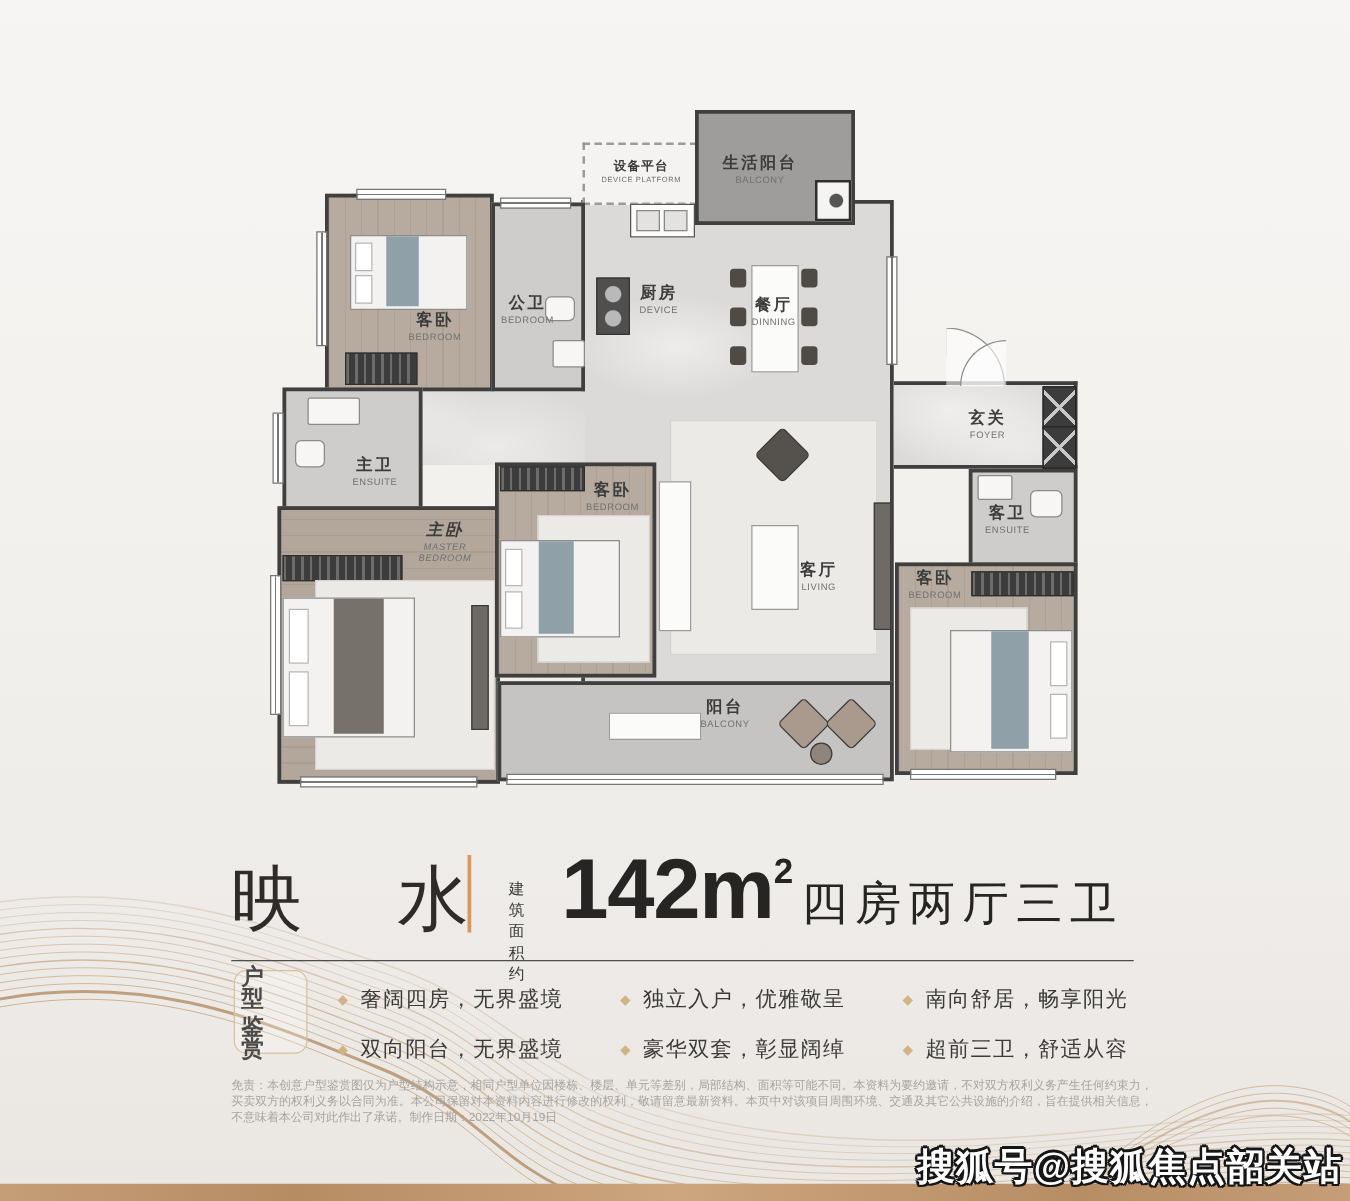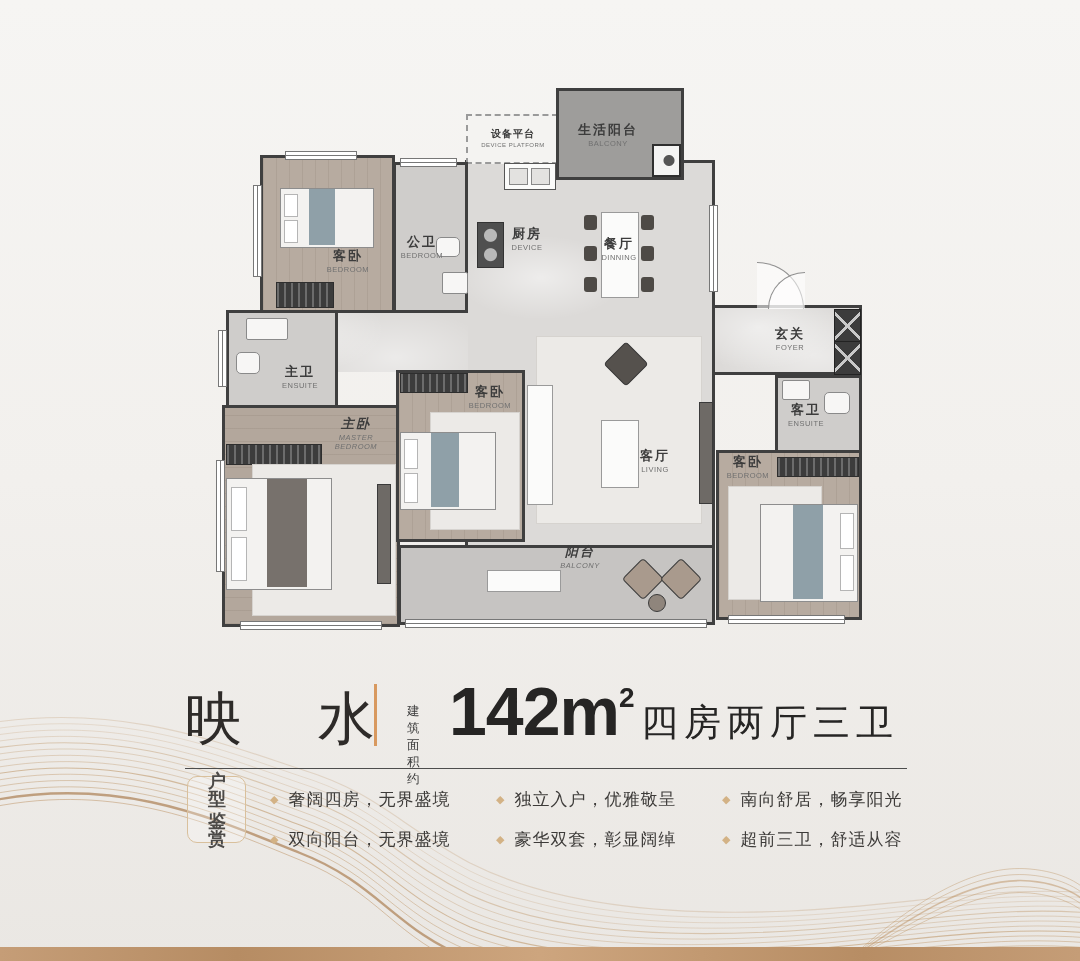--- a/index.html
+++ b/index.html
@@ -49,21 +49,21 @@
   .vdivider{position:absolute;left:374px;top:684px;width:3px;height:62px;background:#d8995f;}
   .area-label{position:absolute;left:407px;top:703px;font-size:12.5px;color:#3a3a3a;line-height:17px;font-weight:500;}
   .area-label .l1{letter-spacing:11px;}
   .area-value{position:absolute;left:449px;top:672px;font-size:68px;font-weight:700;color:#262524;letter-spacing:-1px;white-space:nowrap;}
   .area-value .sup{font-size:28px;vertical-align:28px;letter-spacing:0;}
   .layout-desc{position:absolute;left:641px;top:698px;font-size:37px;font-weight:400;color:#262524;letter-spacing:6px;white-space:nowrap;}
   .hline{position:absolute;left:185px;top:768px;width:722px;height:1px;background:#4d4d4d;}
   
   .badge{position:absolute;left:187px;top:776px;width:57px;height:65px;border:1.5px solid #d9c09c;border-radius:10px;
          display:flex;flex-direction:column;align-items:center;justify-content:center;gap:4px;z-index:3;background:rgba(255,255,255,.25);}
-  .badge span{font-family:Liberation Sans, sans-serif;font-size:18px;font-weight:700;color:#4c4a48;letter-spacing:5px;margin-left:20px;line-height:1;}
+  .badge span{font-family:Liberation Sans, sans-serif;font-size:18px;font-weight:700;color:#4c4a48;letter-spacing:5px;margin-left:5px;line-height:1;}
   .features{position:absolute;left:270px;top:779px;width:680px;display:grid;grid-template-columns:226px 226px 226px;grid-auto-rows:40px;z-index:3;}
   .feature{display:flex;align-items:center;font-size:17px;color:#3d3b39;letter-spacing:1px;white-space:nowrap;}
   .feature .diamond{color:#d3b285;font-size:11px;margin-right:9px;}
   
   .disclaimer{position:absolute;left:185px;top:862px;width:737px;font-size:9.5px;line-height:13px;color:#a7a4a0;text-align:justify;z-index:3;}
   .watermark{position:absolute;right:6px;top:913px;font-size:30px;font-weight:700;color:#ffffff;letter-spacing:1px;z-index:6;
              text-shadow:2px 0 0 #161616,-2px 0 0 #161616,0 2px 0 #161616,0 -2px 0 #161616,1.5px 1.5px 0 #161616,-1.5px -1.5px 0 #161616,1.5px -1.5px 0 #161616,-1.5px 1.5px 0 #161616;}
   .bottombar{position:absolute;left:0;bottom:0;width:1080px;height:14px;z-index:5;
              background:linear-gradient(90deg,#c59d77,#b68c63 22%,#cda57e 50%,#b78d64 80%,#c59d77);}
   .contours{position:absolute;left:0;bottom:0;z-index:1;}
@@ -249,21 +249,21 @@
         <div class="en">LIVING</div>
       </div>
     <div class="label" style="left:806px;top:416px;">
         <div class="zh">客卫</div>
         <div class="en">ENSUITE</div>
       </div>
     <div class="label" style="left:748px;top:468px;">
         <div class="zh">客卧</div>
         <div class="en">BEDROOM</div>
       </div>
-    <div class="label" style="left:580px;top:558px;font-style:italic;">
+    <div class="label" style="left:580px;top:571px;">
         <div class="zh">阳台</div>
         <div class="en">BALCONY</div>
       </div>
   </div>
 
   <div class="titleblock">
     <div class="apt-name">映 水</div>
     <div class="vdivider"></div>
     <div class="area-label">
       <div class="l1">建 筑</div>
@@ -298,15 +298,17 @@
     <div class="feature">
         <span class="diamond">◆</span>
         <span>豪华双套，彰显阔绰</span>
       </div>
     <div class="feature">
         <span class="diamond">◆</span>
         <span>超前三卫，舒适从容</span>
       </div>
   </div>
 
+  <div class="disclaimer">免责：本创意户型鉴赏图仅为户型结构示意，相同户型单位因楼栋、楼层、单元等差别，局部结构、面积等可能不同。本资料为要约邀请，不对双方权利义务产生任何约束力，买卖双方的权利义务以合同为准。本公司保留对本资料内容进行修改的权利，敬请留意最新资料。本页中对该项目周围环境、交通及其它公共设施的介绍，旨在提供相关信息，不意味着本公司对此作出了承诺。制作日期：2022年10月19日</div>
+  <div class="watermark">搜狐号@搜狐焦点韶关站</div>
   <div class="bottombar"></div>
 
 </div>
 
 </body></html>

